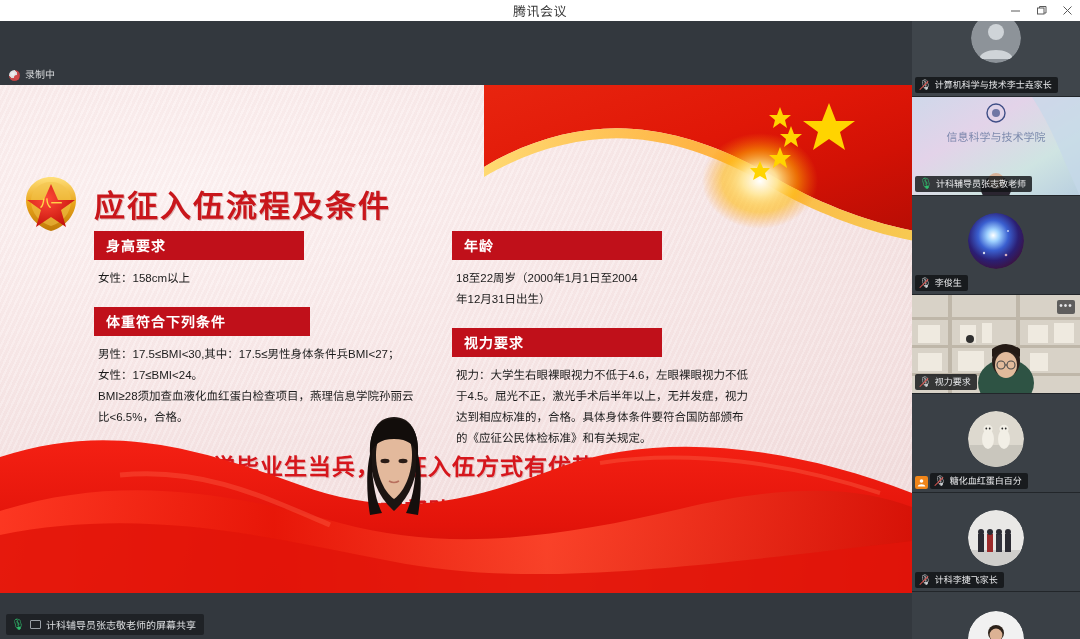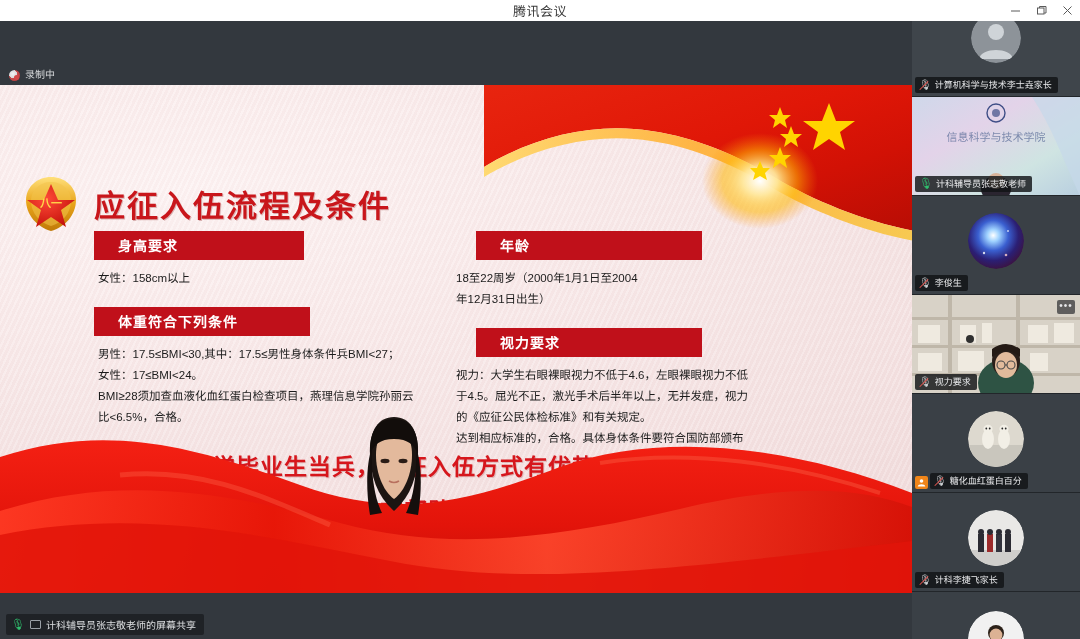--- a/index.html
+++ b/index.html
@@ -93,26 +93,26 @@
     font-family: Liberation Mono, monospace;
   }
 
   .col { position: absolute; }
   .col-left  { left: 94px;  top: 146px; width: 330px; }
   .col-right { left: 452px; top: 146px; width: 320px; }
 
   .sec-head {
     background: #c0101a; color: #ffffff;
     font-size: 14px; font-weight: bold;
-    padding: 4px 10px 5px 24px;
+    padding: 4px 10px 5px 12px;
     letter-spacing: 1px;
   }
   .sec-head.w-left  { width: 210px; }
   .sec-head.w-left2 { width: 216px; }
-  .sec-head.w-right { width: 226px; margin-left: 24px; }
+  .sec-head.w-right { width: 210px; }
 
   .sec-body { margin: 8px 0 0 4px; color: #1b1b1b; }
   .sec-body p { font-size: 11.5px; line-height: 21px; white-space: nowrap; }
 
   .block2 { margin-top: 18px; }
 
   .adv-list { position: absolute; left: 92px; top: 360px; width: 760px; }
   .adv-line {
     font-size: 23px; font-weight: bold; color: #d6161c;
     line-height: 44px; letter-spacing: 1px;
@@ -308,22 +308,22 @@
             <div class="sec-body">
               <p>18至22周岁（2000年1月1日至2004</p>
               <p>年12月31日出生）</p>
             </div>
           </div>
           <div class="block2">
             <div class="sec-head w-right">视力要求</div>
             <div class="sec-body">
               <p>视力：大学生右眼裸眼视力不低于4.6，左眼裸眼视力不低</p>
               <p>于4.5。屈光不正，激光手术后半年以上，无并发症，视力</p>
+              <p>达到相应标准的，合格。具体身体条件要符合国防部颁布</p>
               <p>的《应征公民体检标准》和有关规定。</p>
-              <p>达到相应标准的，合格。具体身体条件要符合国防部颁布</p>
             </div>
           </div>
         </div>
 
         <div class="adv-list">
           <div class="adv-line">优势一：大学毕业生当兵，应征入伍方式有优势。</div>
           <div class="adv-line">优势二：大学毕业生当兵，在部队晋升军官和军士有优势。</div>
           <div class="adv-line">优势三：大学毕业生当兵，就业和学历提升有优势。</div>
         </div>
 

